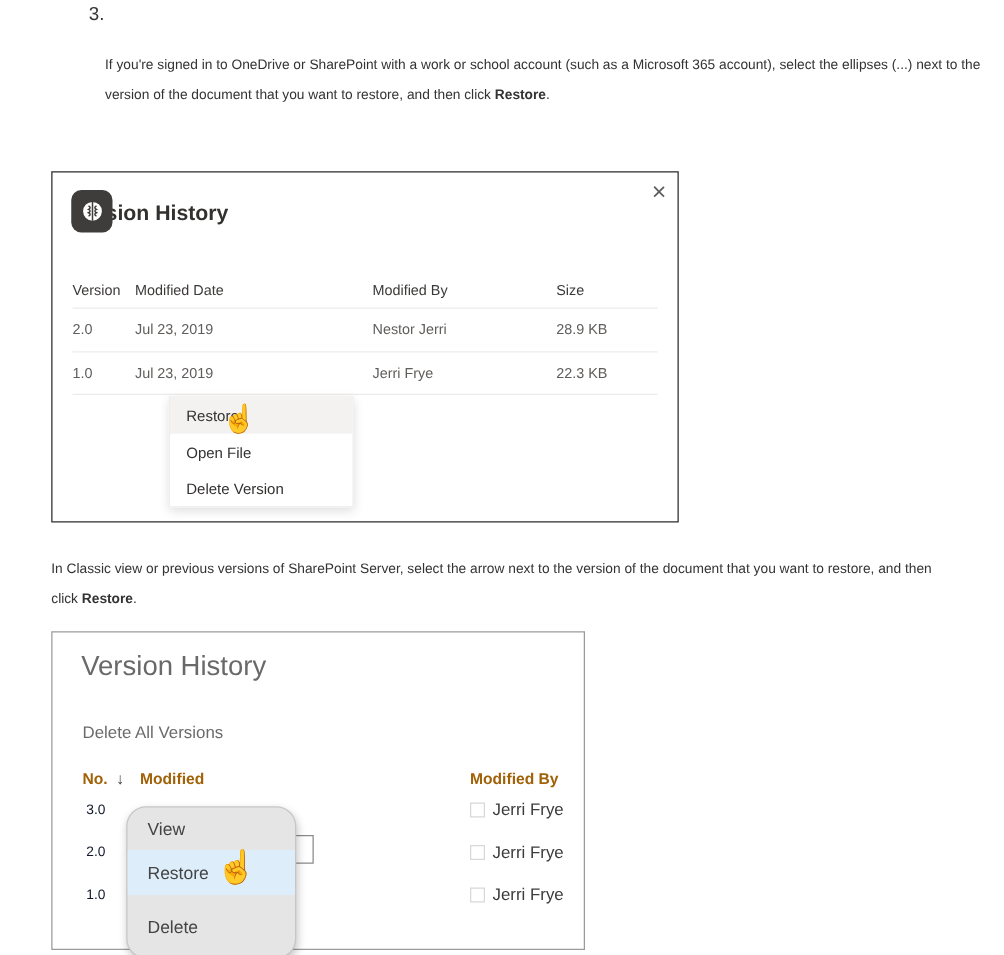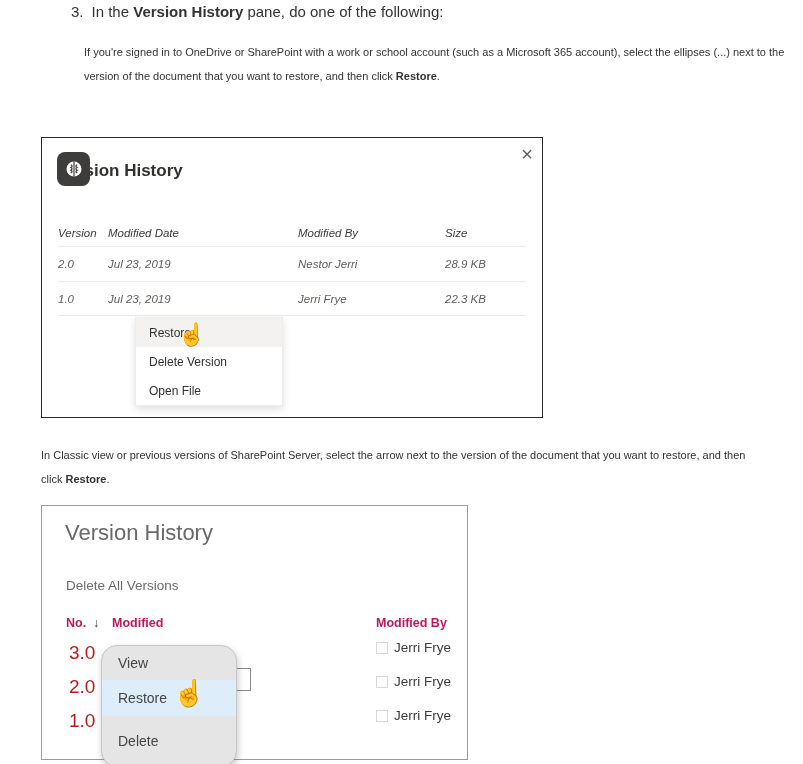--- a/index.html
+++ b/index.html
@@ -17,21 +17,21 @@
   
   .dlg1 { position:absolute; left:41px; top:137px; width:502px; height:281px;
     background:#fff; border:1px solid #2b2b2b; }
   .dlg1-title { position:absolute; left:16px; top:23px; font-size:17px;
     font-weight:700; color:#323130; white-space:nowrap; }
   .dlg1-icon { position:absolute; left:15px; top:14px; width:33px; height:34px;
     background:#3e3d3c; border-radius:8px; display:flex; align-items:center;
     justify-content:center; z-index:2; }
   .dlg1-close { position:absolute; right:9px; top:6px; font-size:20px;
     color:#605e5c; line-height:20px; cursor:default; }
-  .dlg1-table { position:absolute; left:16px; right:16px; top:82px;font-style:italic; }
+  .dlg1-table { position:absolute; left:16px; right:16px; top:82px; }
   .t-row { display:grid; grid-template-columns:50px 190px 147px 1fr;
     align-items:center; }
   .t-head { height:26px; font-size:11.5px; color:#3b3a39; }
   .t-body { height:35px; font-size:11.5px; color:#605e5c;
     border-top:1px solid #edebe9; }
   .t-body:last-child { border-bottom:1px solid #edebe9; }
   .menu1 { position:absolute; left:93px; top:179px; width:148px; background:#fff;
     border:1px solid #ededed; box-shadow:0 3px 8px rgba(0,0,0,.13); z-index:3; }
   .menu1 .mi { height:29px; display:flex; align-items:center; padding-left:13px;
     font-size:12px; color:#323130; }
@@ -40,24 +40,24 @@
     color:#4a4a4a; z-index:4; line-height:1; }
 
   
   .dlg2 { position:absolute; left:41px; top:505px; width:427px; height:255px;
     background:#fff; border:1px solid #9b9b9b; }
   .dlg2-title { position:absolute; left:23px; top:14px; font-size:22px;
     font-weight:400; color:#696969; }
   .dlg2-delete-all { position:absolute; left:24px; top:72px; font-size:13.5px;
     color:#6b6b6b; }
   .dlg2-head { position:absolute; top:110px; font-size:12.5px; font-weight:700;
-    color:#be185d; }
+    color:#a16207; }
   .h-no { left:24px; } .h-arrow { left:51px; color:#444; font-weight:400; }
   .h-mod { left:70px; } .h-modby { left:334px; }
-  .row-no { position:absolute; left:27px; font-size:19px; color:#b91c1c; }
+  .row-no { position:absolute; left:27px; font-size:11px; color:#0f172a; }
   .row-by { position:absolute; left:334px; display:flex; align-items:center;
     gap:6px; font-size:13.5px; color:#3b3b3b; }
   .checkbox { width:12px; height:12px; border:1px solid #d8d8d8; background:#fff;
     flex:0 0 auto; }
   .dd-frag { position:absolute; left:192px; top:162px; width:17px; height:23px;
     border:1px solid #8a8a8a; background:#fff; z-index:1; }
   .menu2 { position:absolute; left:59px; top:139px; width:136px; background:#e5e5e5;
     border:1px solid #c6c6c6; border-radius:16px; overflow:hidden;
     box-shadow:1px 3px 7px rgba(0,0,0,.22); z-index:2; }
   .menu2 .mi { display:flex; align-items:center; padding-left:16px;
@@ -68,21 +68,20 @@
   .cursor2 { position:absolute; left:131px; top:174px; font-size:26px;
     color:#4a4a4a; z-index:3; line-height:1; }
 </style>
 </head>
 <body>
 
 <div>
 
   <div class="step">
     <span>3.</span>
-    <span><span>In the </span><b>Version History</b><span> pane, do one of the following:</span></span>
   </div>
 
   <p class="para para1"><span>If you're signed in to OneDrive or SharePoint with a work or school account (such as a Microsoft 365 account), select the ellipses (...) next to the version of the document that you want to restore, and then click </span><b>Restore</b><span>.</span></p>
 
   <div class="dlg1">
     <div class="dlg1-title">Version History</div>
     <div class="dlg1-icon">
       <svg width="20" height="20" viewBox="0 0 20 20">
         <circle cx="10" cy="10" r="7.5" fill="#ffffff"></circle>
         <path d="M10 2.5 v15 M6.8 5.8 q2.6 1.3 0 2.7 q2.6 1.3 0 2.7 q2.6 1.3 0 2.7 M13.2 5.8 q-2.6 1.3 0 2.7 q-2.6 1.3 0 2.7 q-2.6 1.3 0 2.7" stroke="#3e3d3c" stroke-width="1.2" fill="none"></path>
@@ -106,22 +105,22 @@
       <div class="t-row t-body">
         <span>1.0</span>
         <span>Jul 23, 2019</span>
         <span>Jerri Frye</span>
         <span>22.3 KB</span>
       </div>
     </div>
 
     <div class="menu1">
       <div class="mi hl">Restore</div>
+      <div class="mi">Open File</div>
       <div class="mi">Delete Version</div>
-      <div class="mi">Open File</div>
     </div>
     <span class="cursor1">☝</span>
   </div>
 
   <p class="para para2"><span>In Classic view or previous versions of SharePoint Server, select the arrow next to the version of the document that you want to restore, and then click </span><b>Restore</b><span>.</span></p>
 
   <div class="dlg2">
     <div class="dlg2-title">Version History</div>
     <div class="dlg2-delete-all">Delete All Versions</div>
 

